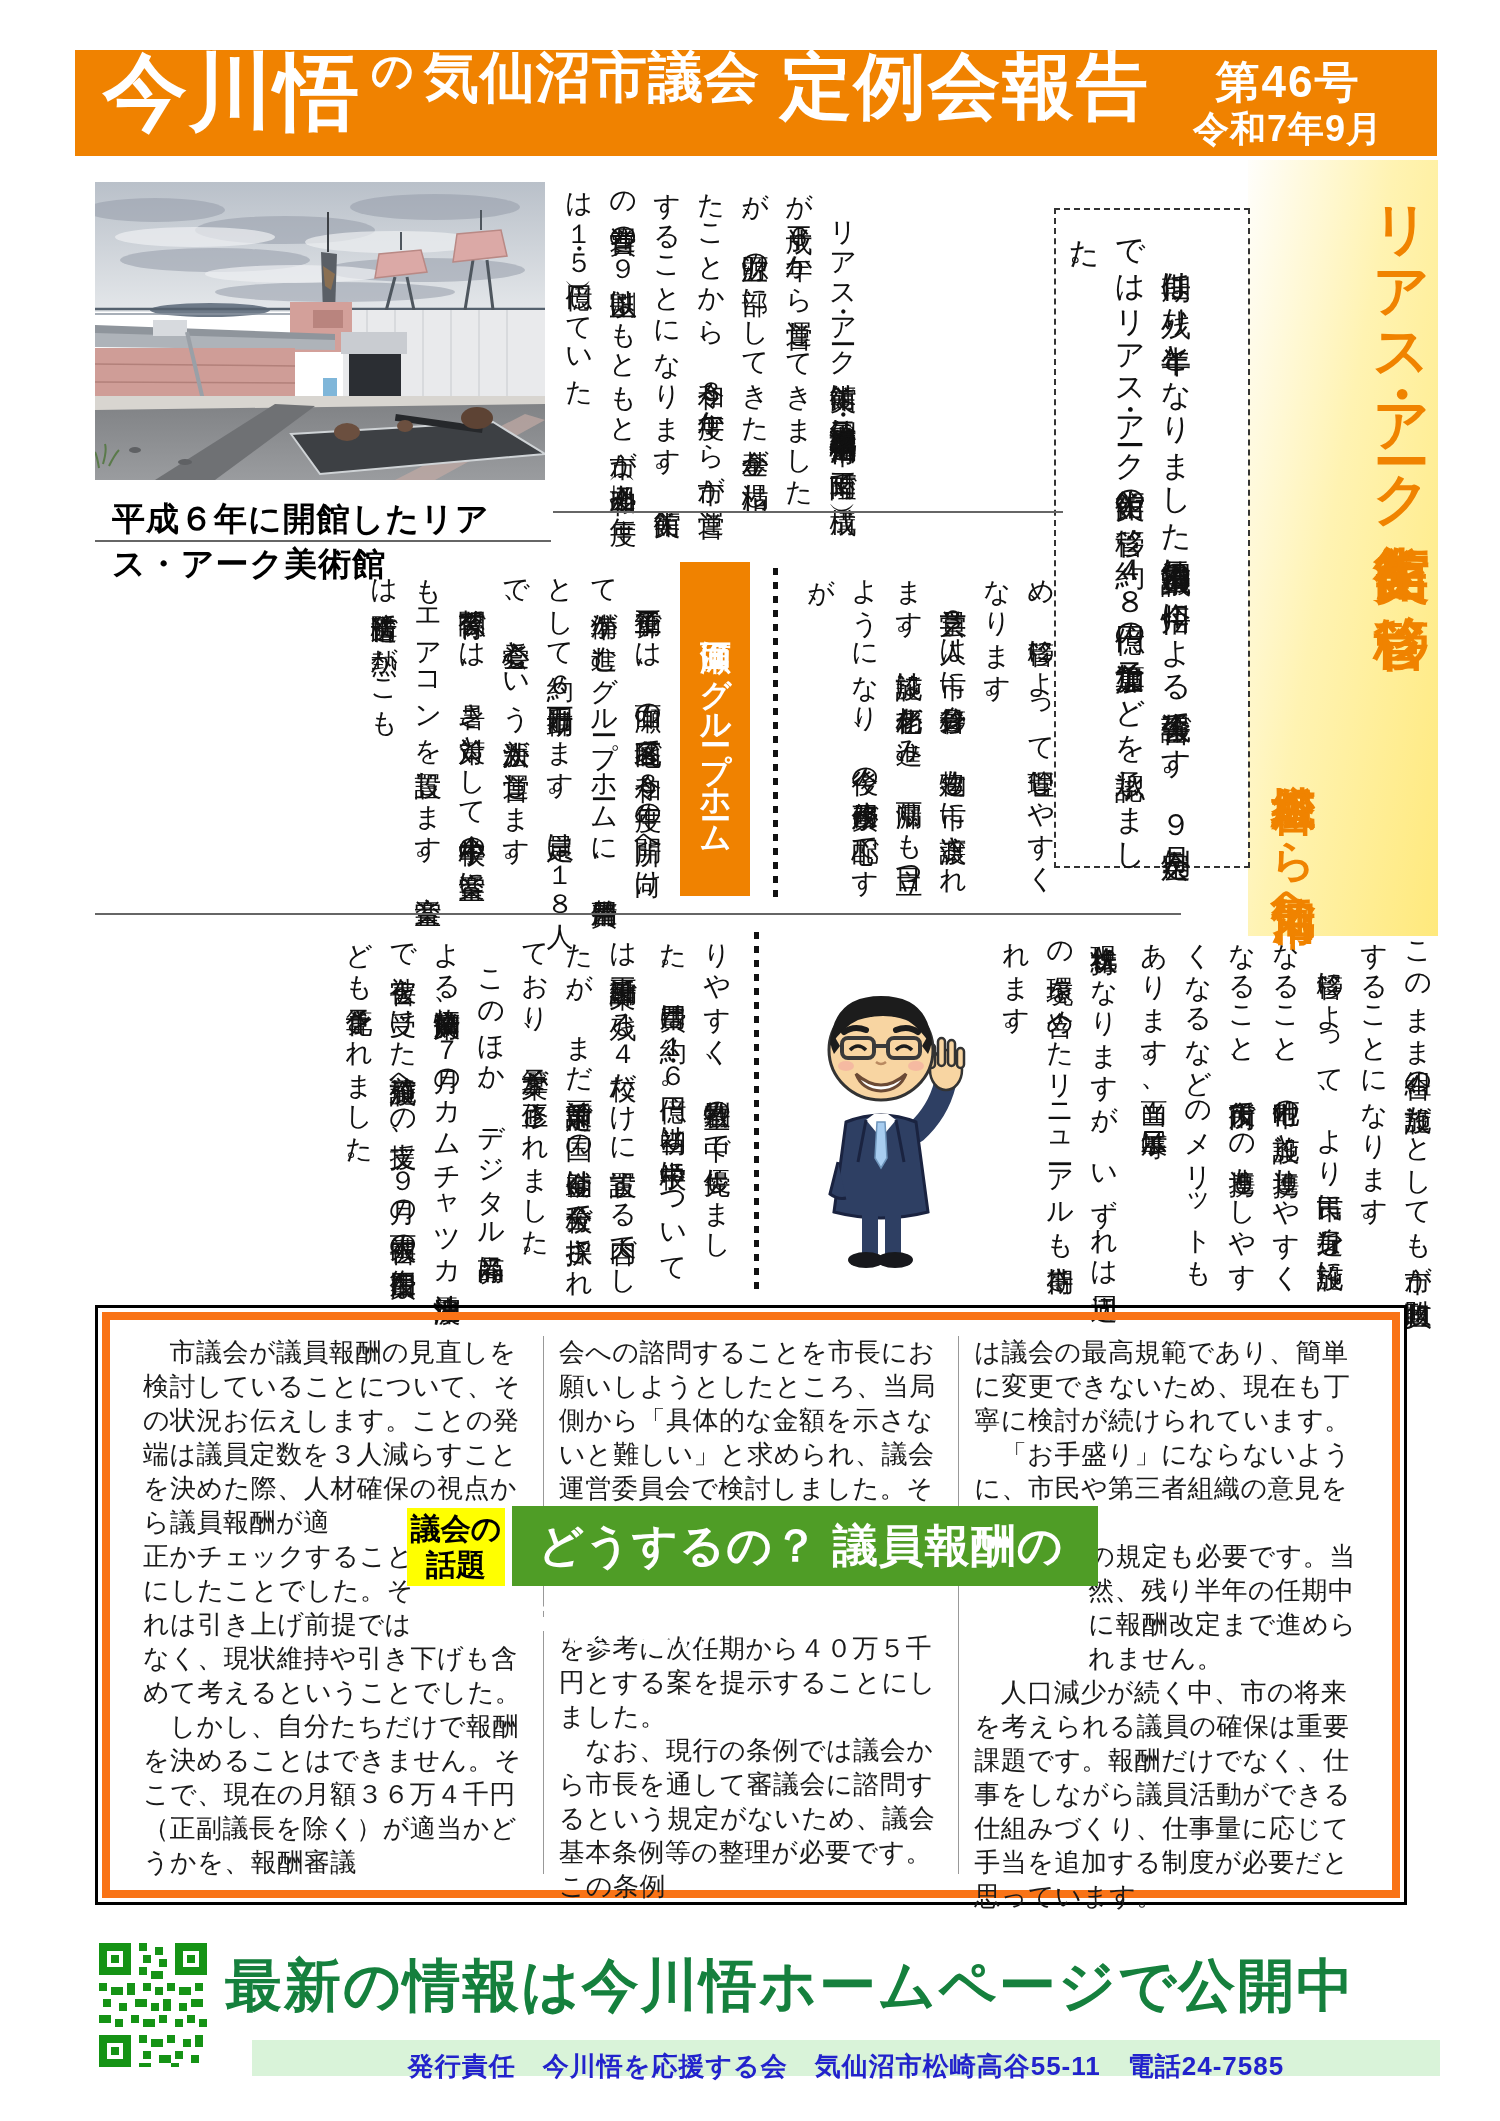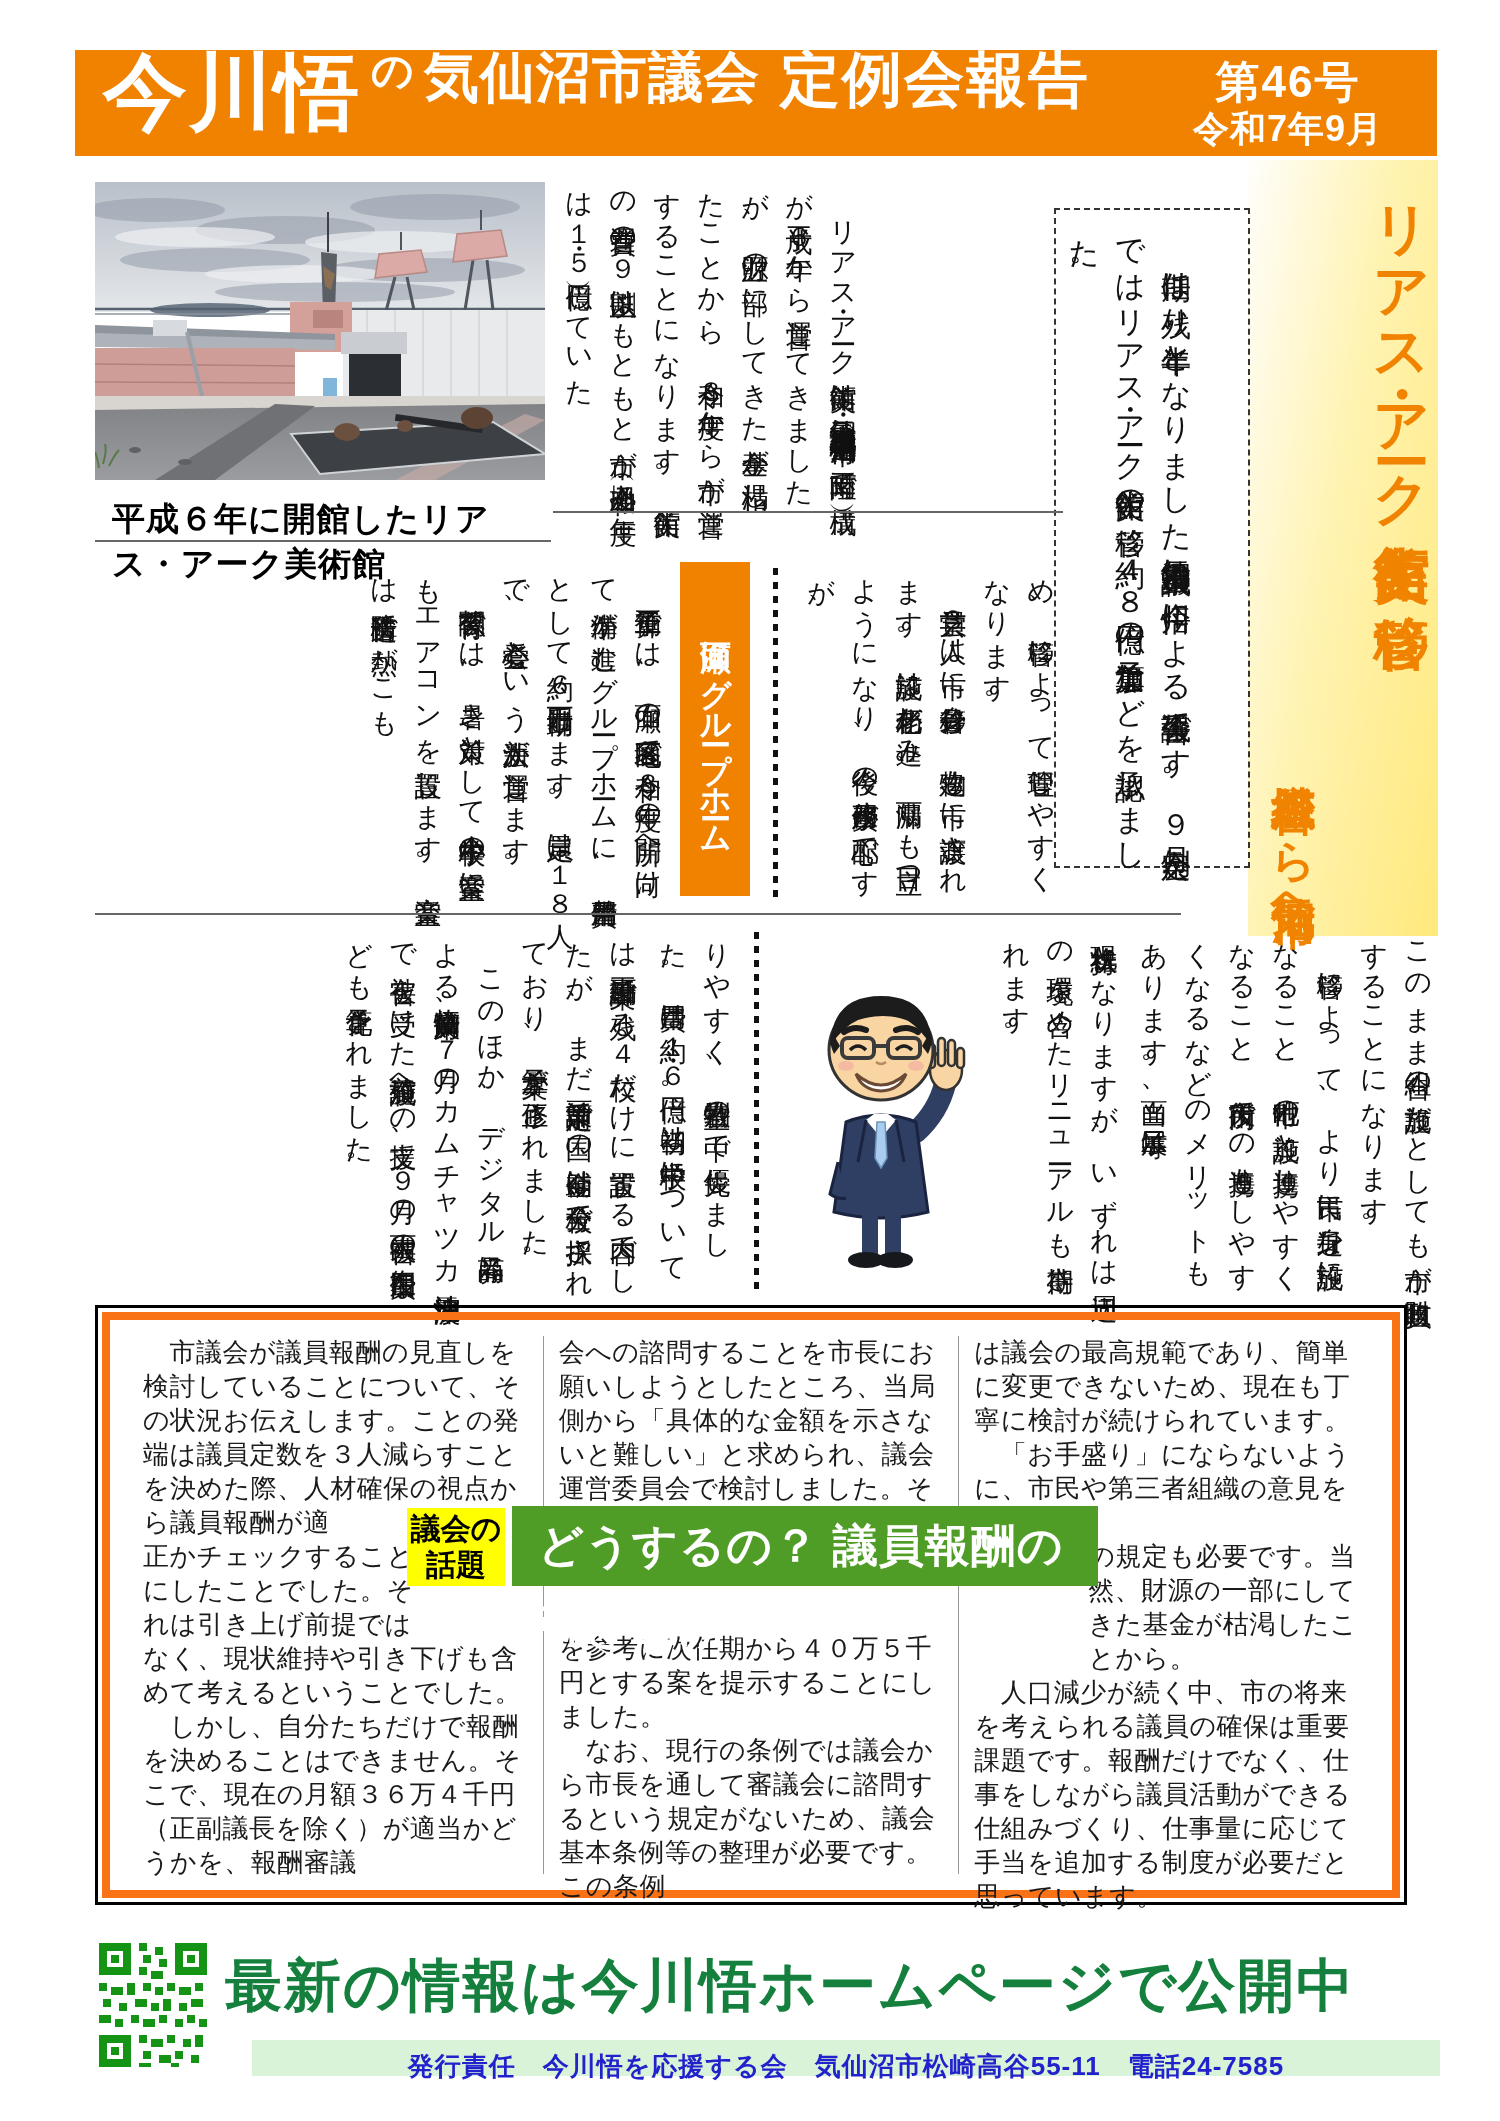--- a/index.html
+++ b/index.html
@@ -6,21 +6,21 @@
   #page{position:relative;width:1500px;height:2121px;background:#ffffff;overflow:hidden;
         font-family:"Liberation Serif","DejaVu Serif",serif;color:#1a1a1a;}
 
   
   #header{position:absolute;left:75px;top:50px;width:1362px;height:106px;background:#f08200;
           display:flex;align-items:flex-start;padding:0;box-sizing:border-box;
           font-family:"Liberation Sans","DejaVu Sans",sans-serif;color:#fff;}
   #header .t-name{font-size:84px;font-weight:900;line-height:1;margin:0 6px 8px 28px;letter-spacing:2px;}
   #header .t-no{font-size:42px;font-weight:700;line-height:1;margin:0 4px 12px 4px;}
   #header .t-council{font-size:55px;font-weight:900;line-height:1;margin:0 10px 10px 6px;letter-spacing:1px;}
-  #header .t-report{font-size:60px;font-weight:900;line-height:1;margin:0 0 8px 10px;letter-spacing:2px;}
+  #header .t-report{font-size:72px;font-weight:900;line-height:1;margin:0 0 8px 10px;letter-spacing:2px;}
   #header .issue{margin-left:auto;margin-right:54px;text-align:center;align-self:center;line-height:1.15;}
   #header .issue .no{font-size:44px;font-weight:900;letter-spacing:2px;}
   #header .issue .date{font-size:36px;font-weight:900;letter-spacing:1px;}
 
   
   .vtext{writing-mode:vertical-rl;font-size:27px;line-height:44px;letter-spacing:1px;
          height:100%;color:#111;}
   .pre{white-space:pre-line;}
 
   
@@ -293,21 +293,21 @@
       </div>
       <div class="tcol mid">
         <div>会への諮問することを市長にお願いしようとしたところ、当局側から「具体的な金額を示さないと難しい」と求められ、議会運営委員会で検討しました。その結果、他市の状況</div>
         <div class="c2spacer"></div>
         <div class="pre">を参考に次任期から４０万５千円とする案を提示することにしました。
 　なお、現行の条例では議会から市長を通して審議会に諮問するという規定がないため、議会基本条例等の整理が必要です。この条例</div>
       </div>
       <div class="tcol right">
         <div class="pre">は議会の最高規範であり、簡単に変更できないため、現在も丁寧に検討が続けられています。
 　「お手盛り」にならないように、市民や第三者組織の意見を聞くため</div>
-        <div class="c3indent">の規定も必要です。当然、財源の一部にしてきた基金が枯渇したことから。</div>
+        <div class="c3indent">の規定も必要です。当然、残り半年の任期中に報酬改定まで進められません。</div>
         <div class="pre">　人口減少が続く中、市の将来を考えられる議員の確保は重要課題です。報酬だけでなく、仕事をしながら議員活動ができる仕組みづくり、仕事量に応じて手当を追加する制度が必要だと思っています。</div>
       </div>
       <div id="topic-badge" class="pre">議会の
 話題</div>
       <div id="topic-banner">どうするの？ 議員報酬の引き上げ</div>
     </div>
   </div>
 
   <svg id="qr" width="116" height="134" viewBox="0 0 29 33">
     <rect x="0" y="0" width="29" height="33" fill="#ffffff"></rect>

